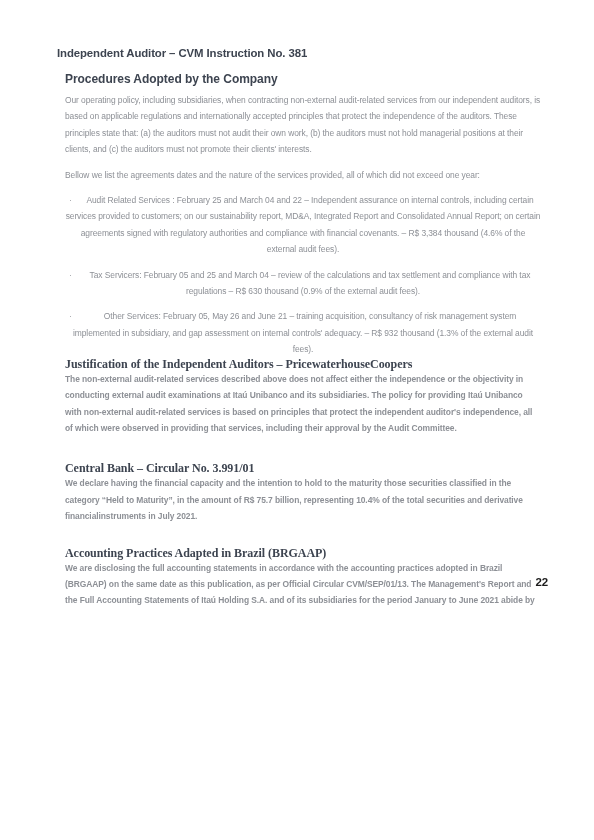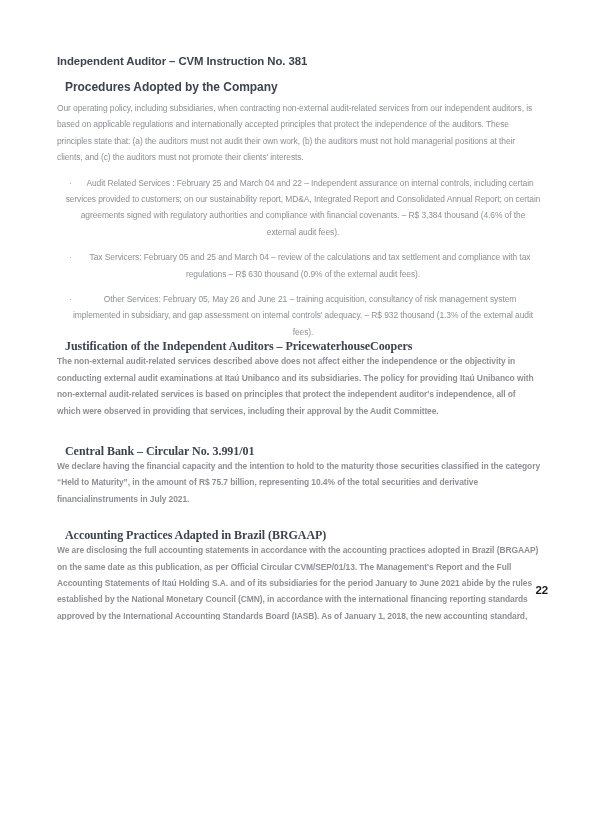--- a/index.html
+++ b/index.html
@@ -11,21 +11,21 @@
     width: 594px;
     height: 840px;
     position: relative;
     font-family: "Liberation Sans", sans-serif;
     -webkit-font-smoothing: antialiased;
   }
 
   .page {
     position: absolute;
     left: 0;
-    top: 8px;
+    top: 0;
     width: 594px;
     height: 612px;
     background: #ffffff;
     overflow: hidden;
   }
 
   .content {
     position: absolute;
     left: 57px;
     top: 46px;
@@ -53,21 +53,21 @@
   h2.section-heading.tight {
     margin-bottom: 1px;
     font-family: Liberation Serif, serif;
   }
 
   p.body-text {
     font-size: 8.45px;
     font-weight: normal;
     color: #8d9096;
     line-height: 16.4px;
-    margin: 0 0 9px 0;
+    margin: 0 0 9px 8px;
     letter-spacing: -0.08px;
     text-align: left;
   }
 
   p.body-text.last {
     margin-bottom: 0;
     font-weight: bold;
   }
 
   ul.bullet-list {
@@ -129,20 +129,21 @@
 
   <div class="content">
 
     <h1 class="doc-title">Independent Auditor – CVM Instruction No. 381</h1>
 
     <h2 class="section-heading">Procedures Adopted by the Company</h2>
 
     <p class="body-text">Our operating policy, including subsidiaries, when contracting non-external audit-related services from our independent auditors, is based on applicable regulations and internationally accepted principles that protect the independence of the auditors. These principles state that: (a) the auditors must not audit their own work, (b) the auditors must not hold managerial positions at their clients, and (c) the auditors must not promote their clients' interests.</p>
 
 
+    <p class="body-text">Bellow we list the agreements dates and the nature of the services provided, all of which did not exceed one year:</p>
 
     <ul class="bullet-list">
       <li class="bullet-item">
         <span class="dot">·</span>
         <span class="bullet-body">Audit Related Services : February 25 and March 04 and 22 – Independent assurance on internal controls, including certain services provided to customers; on our sustainability report, MD&amp;A, Integrated Report and Consolidated Annual Report; on certain agreements signed with regulatory authorities and compliance with financial covenants. – R$ 3,384 thousand (4.6% of the external audit fees).</span>
       </li>
       <li class="bullet-item">
         <span class="dot">·</span>
         <span class="bullet-body">Tax Servicers: February 05 and 25 and March 04 – review of the calculations and tax settlement and compliance with tax regulations – R$ 630 thousand (0.9% of the external audit fees).</span>
       </li>

